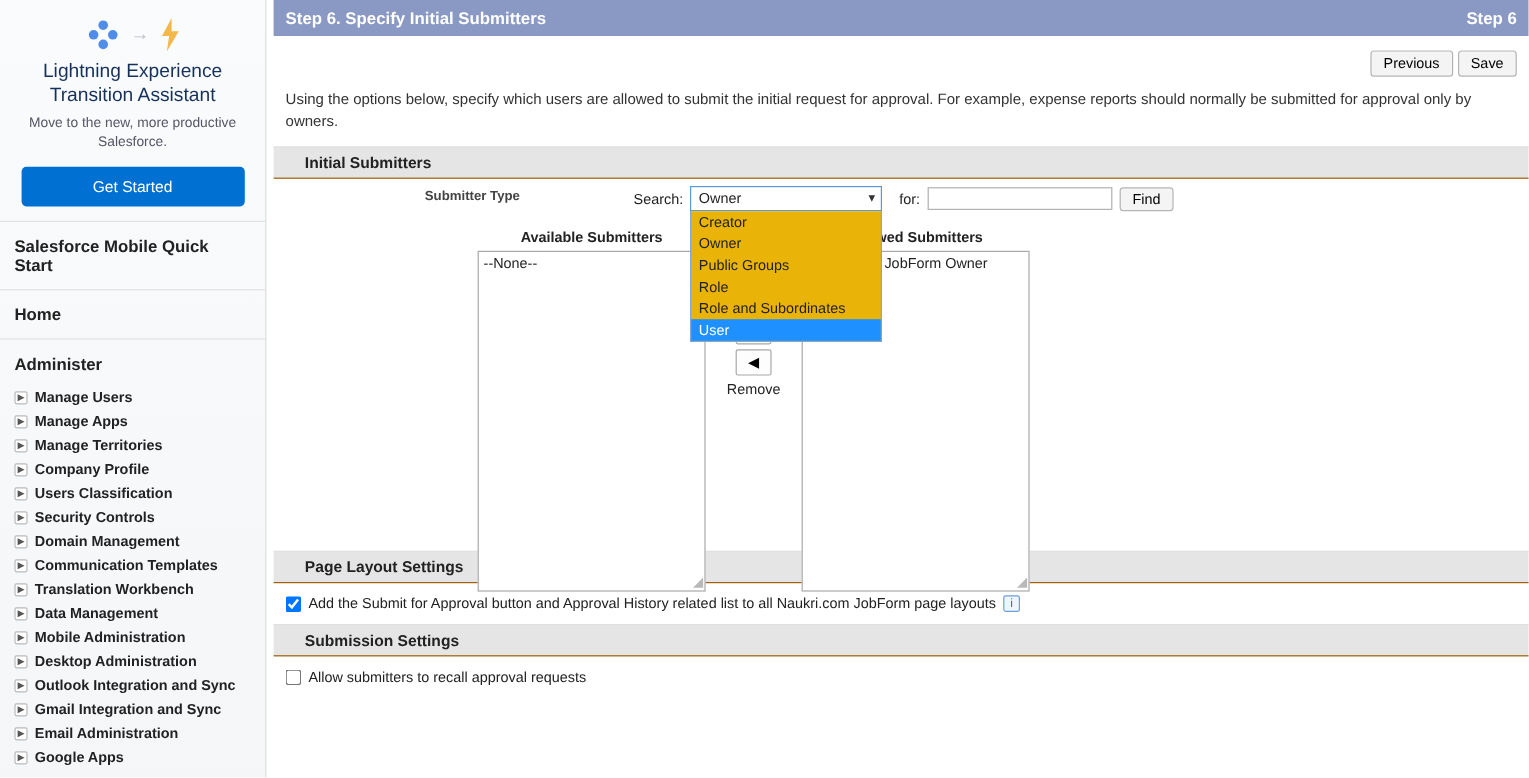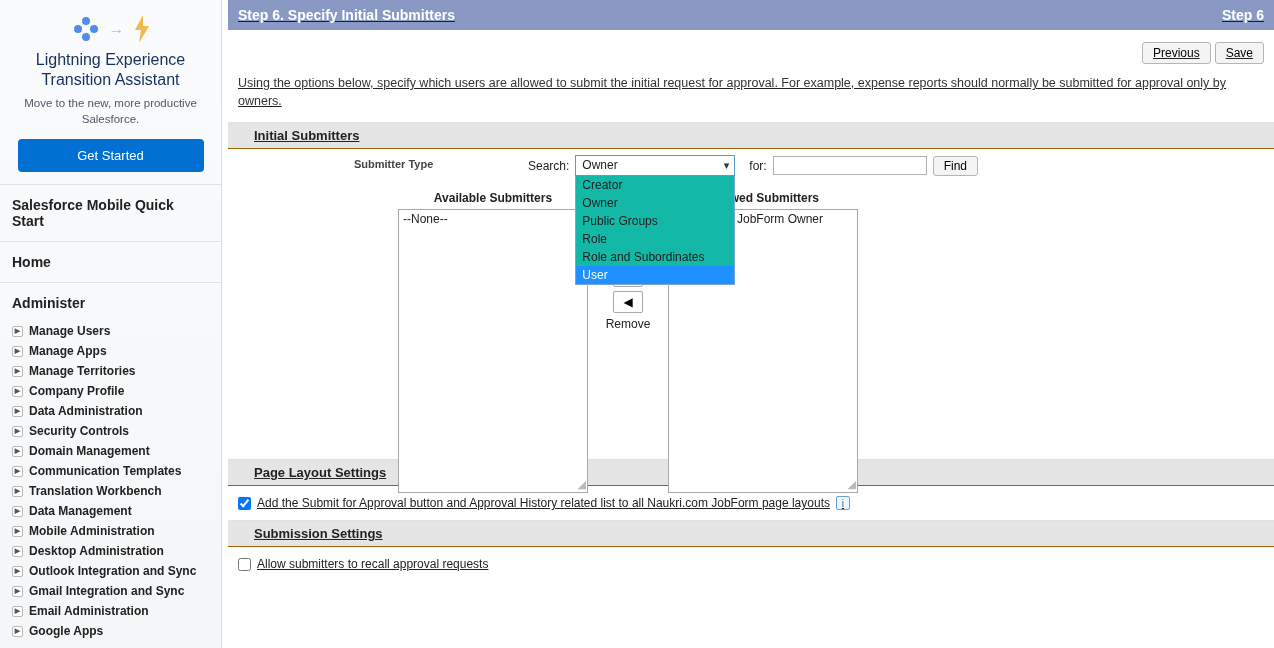--- a/index.html
+++ b/index.html
@@ -12,34 +12,34 @@
   .promo-title { color:#16325c; font-size:16px; font-weight:500; margin-top:6px; line-height:1.25;}
   .promo-sub { color:#556; font-size:11.5px; margin-top:6px; line-height:1.35;}
   .get-started { display:block; width:186px; margin:12px auto 0 auto; background:#0070d2; color:#fff; border:none; border-radius:4px; padding:9px 0; font-size:13px; cursor:pointer;}
   .side-section { border-bottom:1px solid #e2e2e2; padding:12px 12px;}
   .side-section.big { font-size:14px; font-weight:bold; color:#222;}
   .admin { padding:12px 12px;}
   .admin h3 { font-size:14px; font-weight:bold; margin-bottom:10px;}
   .admin ul { list-style:none;}
   .admin li { display:flex; align-items:center; gap:6px; padding:3px 0; font-size:12px; font-weight:bold; color:#222; cursor:pointer;}
   .admin li .play { width:11px; height:11px; border:1px solid #b9b9b9; background:#fff; display:flex; align-items:center; justify-content:center; font-size:7px; color:#555; border-radius:2px;}
-  .main { flex:1; position:relative; padding:0; overflow:hidden;text-decoration:underline;}
+  .main { flex:1; position:relative; padding:0; overflow:hidden;}
   .step-bar { background:#8a99c4; color:#fff; display:flex; align-items:center; justify-content:space-between; padding:7px 10px; font-size:14px; font-weight:bold; margin:0 0 0 6px;}
   .btn-row { display:flex; justify-content:flex-end; gap:4px; padding:12px 10px 4px 0;}
   .btn { background:#f4f4f4; border:1px solid #b5b5b5; border-radius:3px; padding:3px 10px; font-size:12px; cursor:pointer;}
   .desc { padding:6px 10px 12px 16px; color:#333; font-size:12.5px; line-height:1.45;}
   .section-head { background:#e5e5e5; border-top:1px solid #dfe1e3; border-bottom:1px solid #a16207; padding:5px 26px; font-size:13px; font-weight:bold; margin-left:6px;}
   .form-area { margin-left:6px; padding:8px 10px 20px 10px; position:relative; min-height:310px;}
   .row-label { font-size:11px; font-weight:bold; color:#444; position:absolute; left:126px; top:9px;}
   .search-row { position:absolute; left:300px; top:6px; display:flex; align-items:center; gap:6px; font-size:12px;justify-content:center;}
   .search-row label { font-size:12px;}
   .select-wrap { position:relative; }
   .select-display { width:160px; border:1px solid #5b9bd5; background:#fff; padding:2px 18px 2px 6px; font-size:12px; height:21px; line-height:15px; cursor:pointer; position:relative;}
   .select-display:after { content:"▾"; position:absolute; right:5px; top:2px; font-size:11px; color:#333;}
-  .dropdown { position:absolute; top:21px; left:0; width:160px; border:1px solid #7aa7d6; border-top:none; background:#14b8a6; z-index:50;}
+  .dropdown { position:absolute; top:21px; left:0; width:160px; border:1px solid #7aa7d6; border-top:none; background:#eab308; z-index:50;}
   .dropdown div { padding:2px 6px; font-size:12px; cursor:pointer;}
   .dropdown div.sel { background:#1e90ff; color:#fff;}
   .for-label { margin-left:8px;}
   .for-input { border:1px solid #b1b1b1; width:154px; height:19px; padding:1px 4px; font-size:12px;}
   .find-btn { background:#f4f4f4; border:1px solid #b5b5b5; border-radius:3px; padding:2px 10px; font-size:12px; cursor:pointer;}
   .dual { position:absolute; left:300px; top:44px; display:flex; align-items:flex-start;}
   .col { width:180px;}
   .col h4 { text-align:center; font-size:12px; font-weight:bold; margin-bottom:4px;}
   .listbox { border:1px solid #a8a8a8; height:284px; width:100%; background:#fff; overflow:auto; font-size:12px; padding:2px 4px; position:relative;}
   .listbox .corner { position:absolute; right:1px; bottom:1px; color:#b9b9b9; font-size:11px;}
@@ -96,21 +96,21 @@
           <li>
             <span class="play">▶</span>
             <span>Manage Territories</span>
           </li>
           <li>
             <span class="play">▶</span>
             <span>Company Profile</span>
           </li>
           <li>
             <span class="play">▶</span>
-            <span>Data Administration</span>
+            <span>Users Classification</span>
           </li>
           <li>
             <span class="play">▶</span>
             <span>Security Controls</span>
           </li>
           <li>
             <span class="play">▶</span>
             <span>Domain Management</span>
           </li>
           <li>

